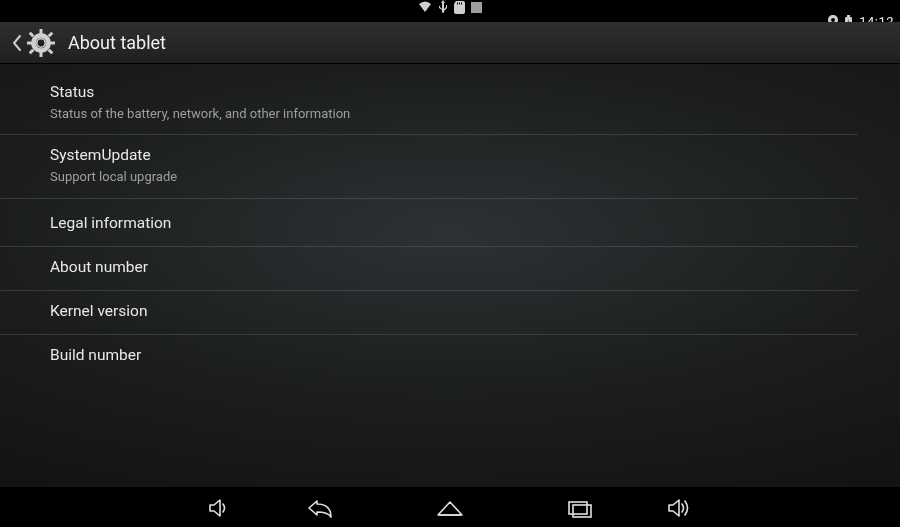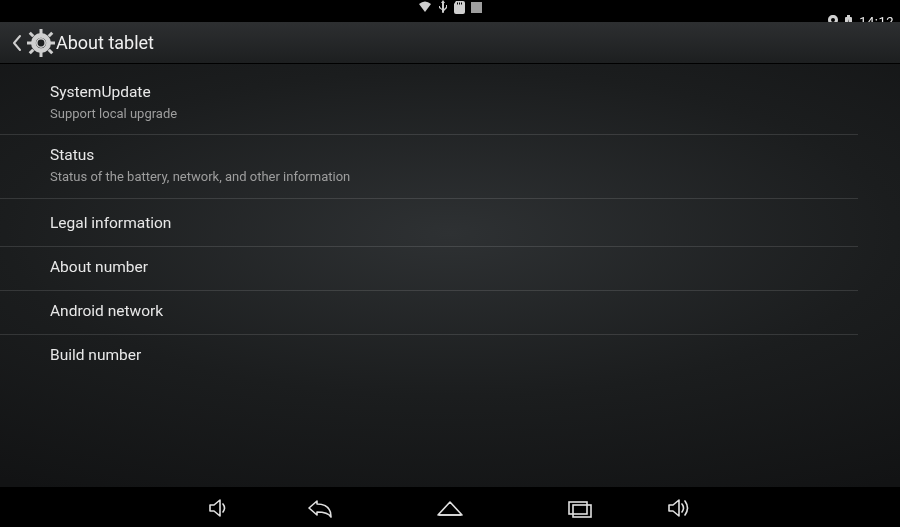--- a/index.html
+++ b/index.html
@@ -9,21 +9,21 @@
   
   .statusbar { height:22px; background:#000; display:flex; align-items:center; padding:0 6px; font-size:13px; color:#ddd;flex-direction:column; }
   .statusbar .left { display:flex; align-items:center; gap:6px; }
   .statusbar .right { margin-left:auto; display:flex; align-items:center; gap:6px; }
   .sb-ico { display:inline-flex; align-items:center; justify-content:center; }
 
   
   .header { height:42px; display:flex; align-items:center; padding:0 8px; background: linear-gradient(#2d2f31, #1d1f20); border-bottom:1px solid #000; }
   .back-chevron { width:18px; display:flex; align-items:center; justify-content:center; color:#bfbfbf; }
   .gear-wrap { width:30px; height:30px; display:flex; align-items:center; justify-content:center; }
-  .header-title { font-size:18px; font-weight:400; color:#f0f0f0; margin-left:0; }
+  .header-title { font-size:18px; font-weight:400; color:#f0f0f0; margin-left:12px; }
 
   
   .content { flex:1; overflow:hidden; background: radial-gradient(ellipse 90% 70% at 50% 40%, #2e3133 0%, #1b1d1e 55%, #121314 100%); }
   .list { padding:8px 0 0 0; }
   .item { padding:10px 0 12px 50px; margin:0 42px 0 0; border-bottom:1px solid rgba(255,255,255,0.12); position:relative; }
   .item:last-child { border-bottom:none; }
   .item .title { font-size:15.5px; color:#e8e8e8; line-height:1.35; }
   .item .sub { font-size:13px; color:#9e9e9e; line-height:1.35; margin-top:2px; white-space:pre-line; }
   .item.compact { padding-top:14px; }
 
@@ -107,39 +107,39 @@
       </g>
     </svg>
   </div>
   <div class="header-title">About tablet</div>
 </div>
 
 <div class="content">
   <div class="list">
 
     <div class="item">
-      <div class="title">SystemUpdate</div>
-      <div class="sub">Support local upgrade</div>
+      <div class="title">Status</div>
+      <div class="sub">Status of the battery, network, and other information</div>
     </div>
 
     <div class="item">
-      <div class="title">Status</div>
-      <div class="sub">Status of the battery, network, and other information</div>
+      <div class="title">SystemUpdate</div>
+      <div class="sub">Support local upgrade</div>
     </div>
 
     <div class="item compact">
       <div class="title">Legal information</div>
     </div>
 
     <div class="item">
       <div class="title">About number</div>
     </div>
 
     <div class="item">
-      <div class="title">Android network</div>
+      <div class="title">Kernel version</div>
     </div>
 
 
     <div class="item">
       <div class="title">Build number</div>
 
     </div>
 
   </div>
 </div>

